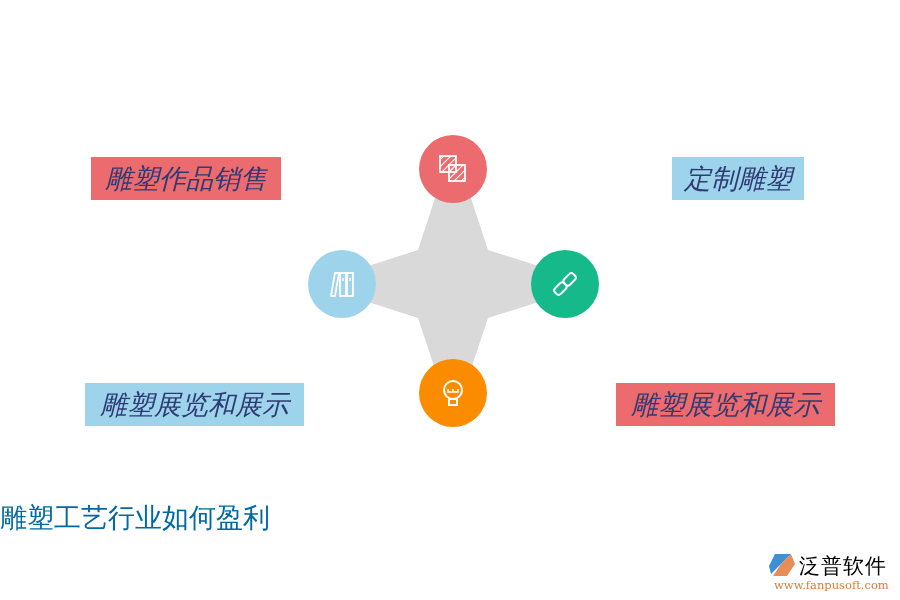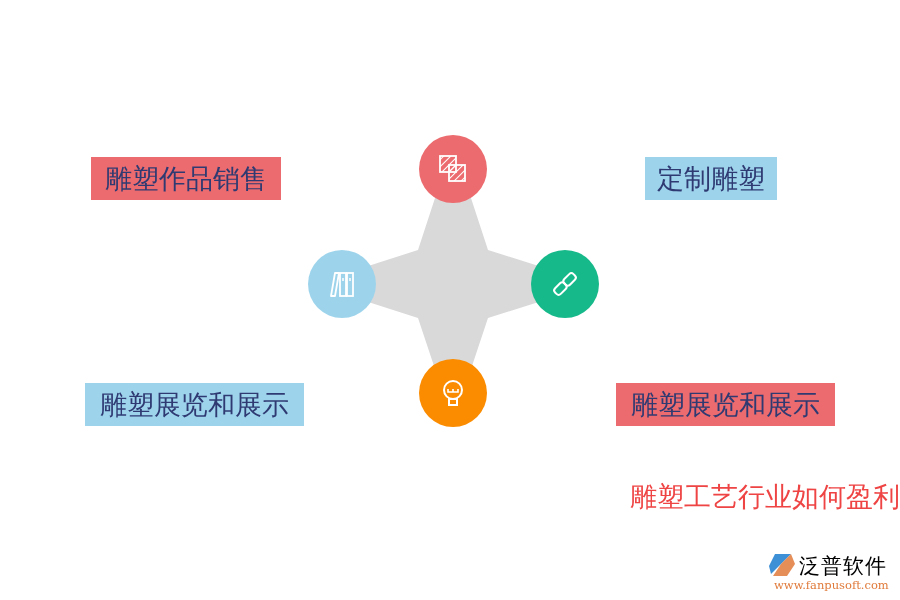--- a/index.html
+++ b/index.html
@@ -1,22 +1,22 @@
 <!DOCTYPE html>
 <html><head>
 <meta charset="utf-8">
 <style>
   html, body { margin:0; padding:0; }
   body { width:900px; height:600px; background:#ffffff; position:relative; overflow:hidden;
          font-family: "DejaVu Serif", "Liberation Serif", serif; }
   .label-box { position:absolute; height:43px; display:flex; align-items:center; justify-content:center;
-               font-size:27px; color:#2f3a72; letter-spacing:0px; white-space:nowrap; }
+               font-size:27px; color:#2f3a72; letter-spacing:0px; white-space:nowrap;font-style:italic; }
   .circle { position:absolute; width:68px; height:68px; border-radius:50%; display:flex;
             align-items:center; justify-content:center; }
-  .title { position:absolute; left:0; width:900px; top:479px; text-align:right; font-size:27px; color:#ef4444; }
+  .title { position:absolute; left:0; width:900px; top:500px; text-align:left; font-size:27px; color:#0369a1; }
   .logo { position:absolute; left:765px; top:552px; width:130px; height:45px; }
   .logo-name { position:absolute; left:34px; top:0px; font-size:21px; color:#000000;
                font-family:"DejaVu Sans", sans-serif; letter-spacing:1px; }
   .logo-url { position:absolute; left:9px; top:26px; font-size:11.5px; color:#e07a3a;
               font-family:"DejaVu Serif", serif; }
 </style>
 </head>
 <body>
 
 <svg width="900" height="600" style="position:absolute;left:0;top:0;">
@@ -55,21 +55,21 @@
   <svg width="30" height="30" viewBox="0 0 30 30">
     <circle cx="15" cy="12" r="9" fill="none" stroke="#fff" stroke-width="2"></circle>
     <rect x="11" y="21" width="8" height="6" fill="none" stroke="#fff" stroke-width="2"></rect>
     <path d="M10,11 L10,14 L15,14 L20,14 L20,11 M15,11 L15,14" fill="none" stroke="#fff" stroke-width="1.6"></path>
   </svg>
 </div>
 
 <div class="label-box" style="left:91px;top:157px;width:190px;background:#ec6b6e;">
   <span>雕塑作品销售</span>
 </div>
-<div class="label-box" style="left:645px;top:157px;width:132px;background:#9dd4ec;">
+<div class="label-box" style="left:672px;top:157px;width:132px;background:#9dd4ec;">
   <span>定制雕塑</span>
 </div>
 <div class="label-box" style="left:85px;top:383px;width:219px;background:#9dd4ec;">
   <span>雕塑展览和展示</span>
 </div>
 <div class="label-box" style="left:616px;top:383px;width:219px;background:#ec6b6e;">
   <span>雕塑展览和展示</span>
 </div>
 
 <div class="title">雕塑工艺行业如何盈利</div>

